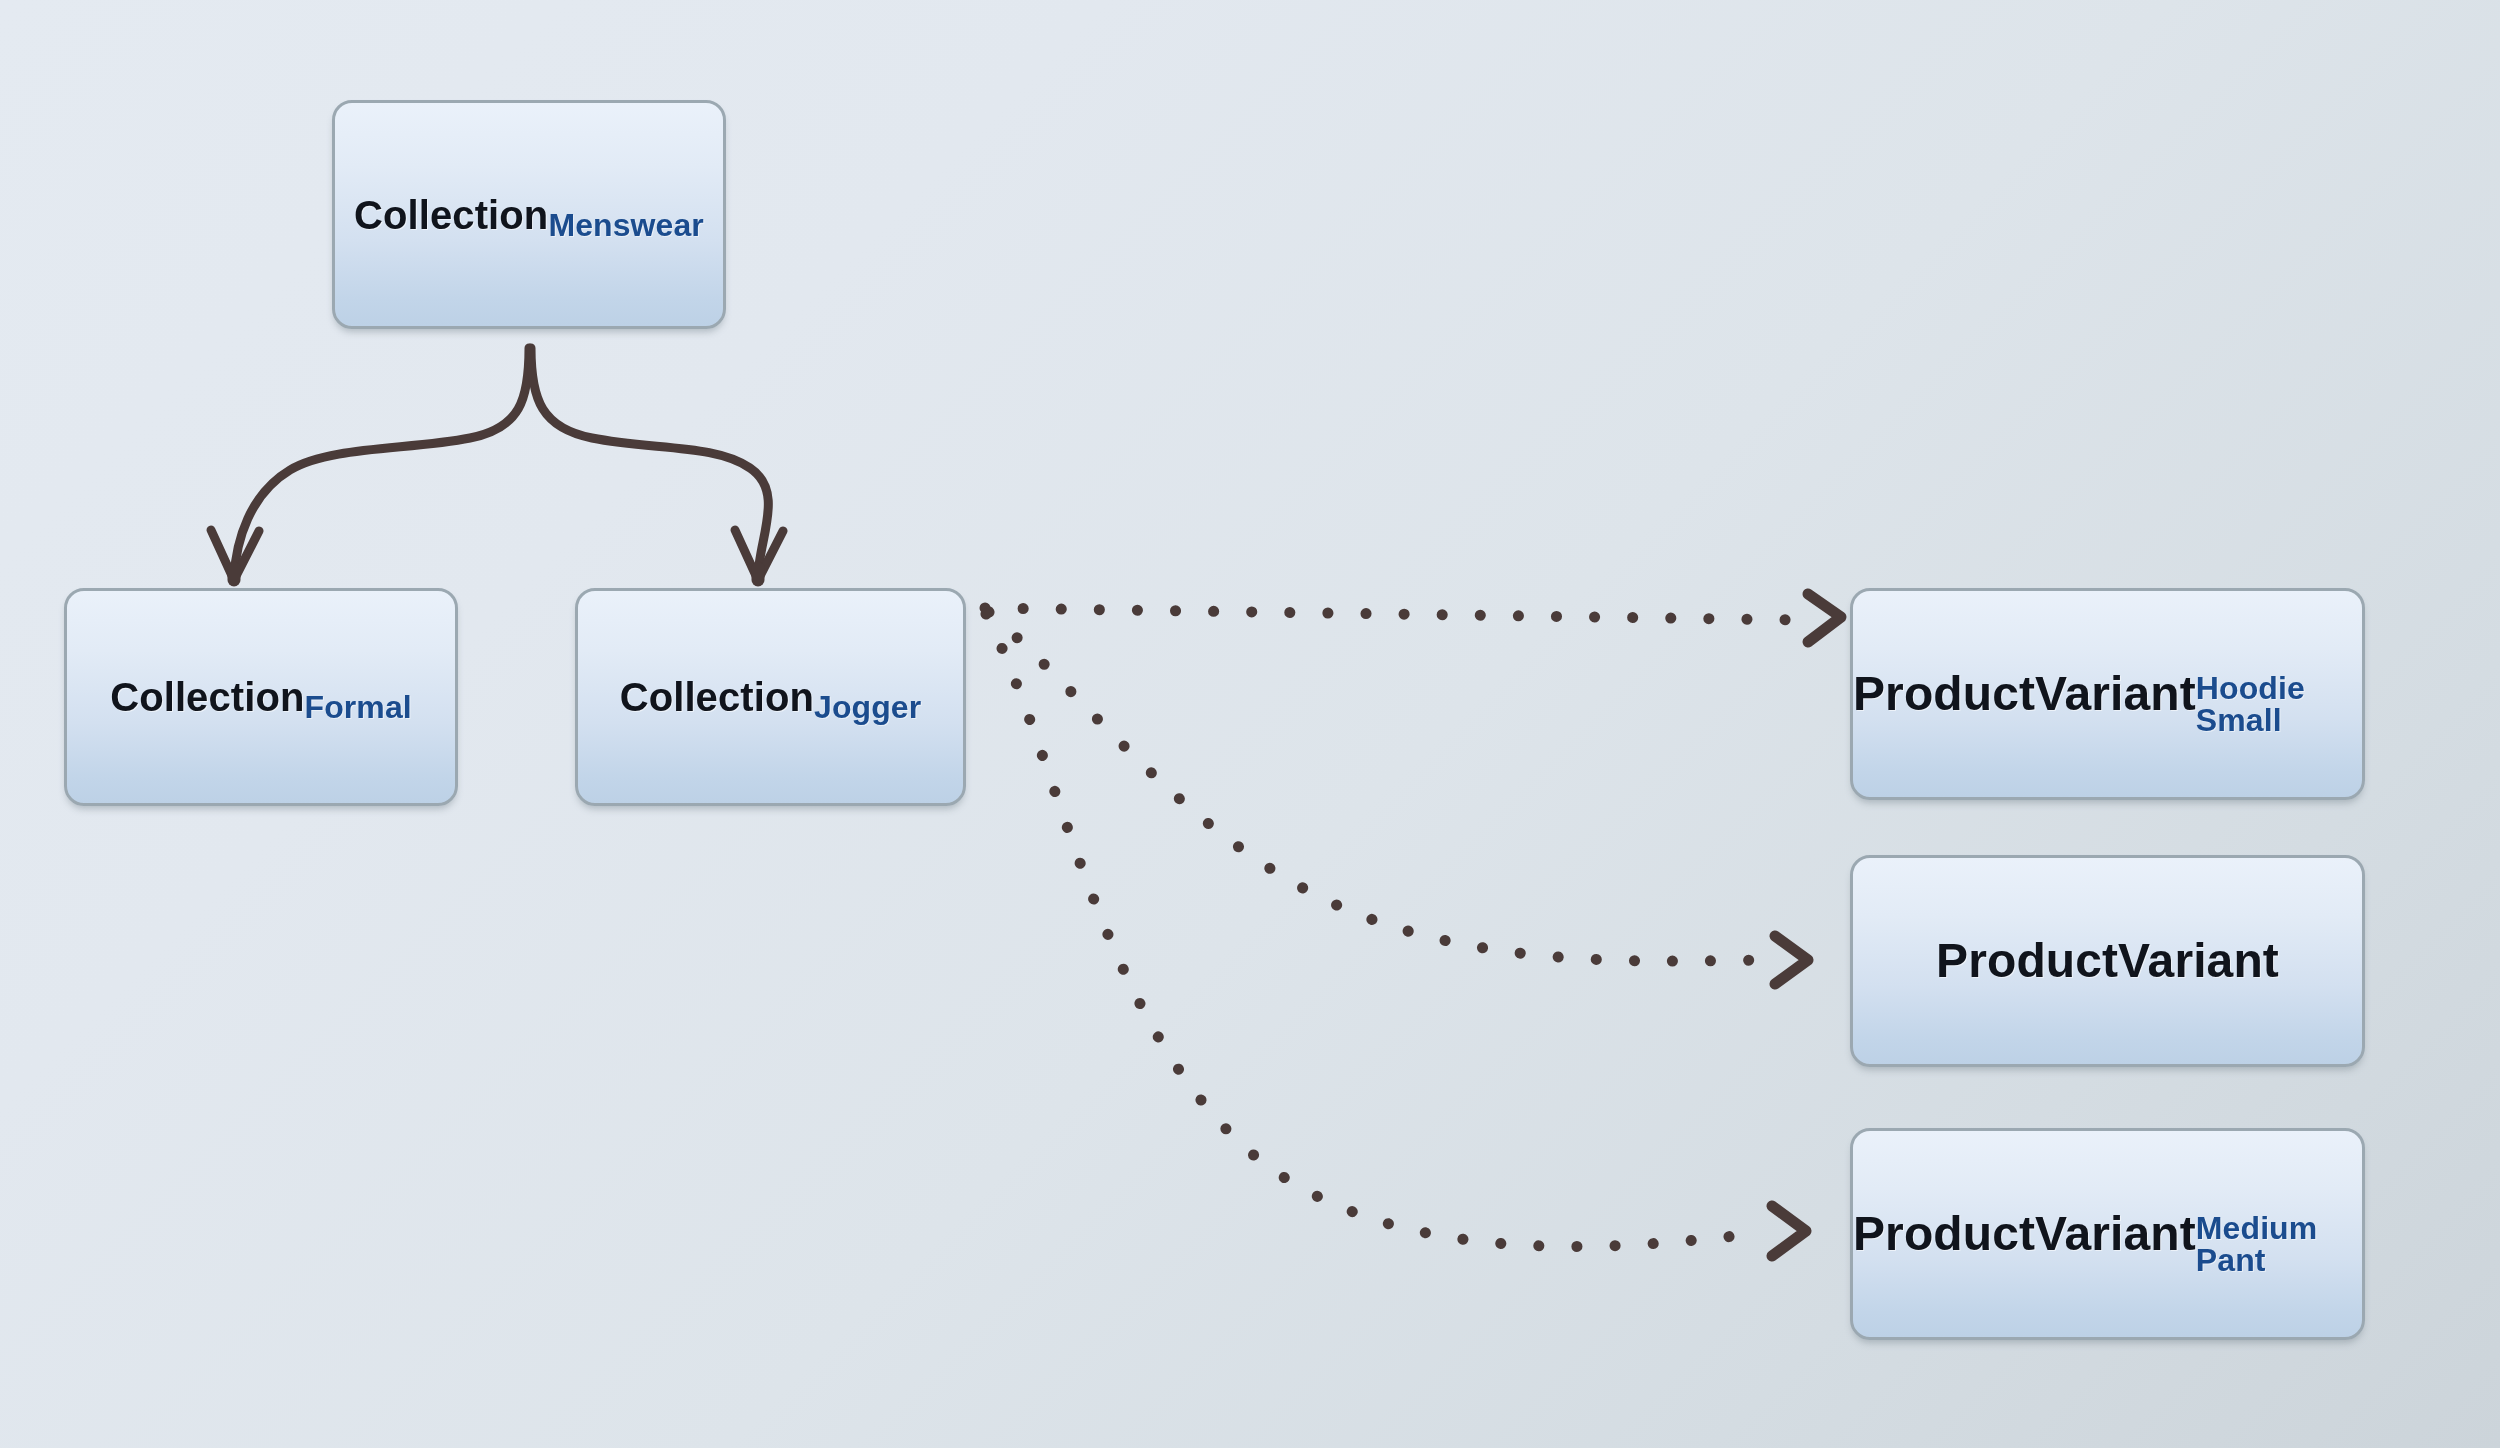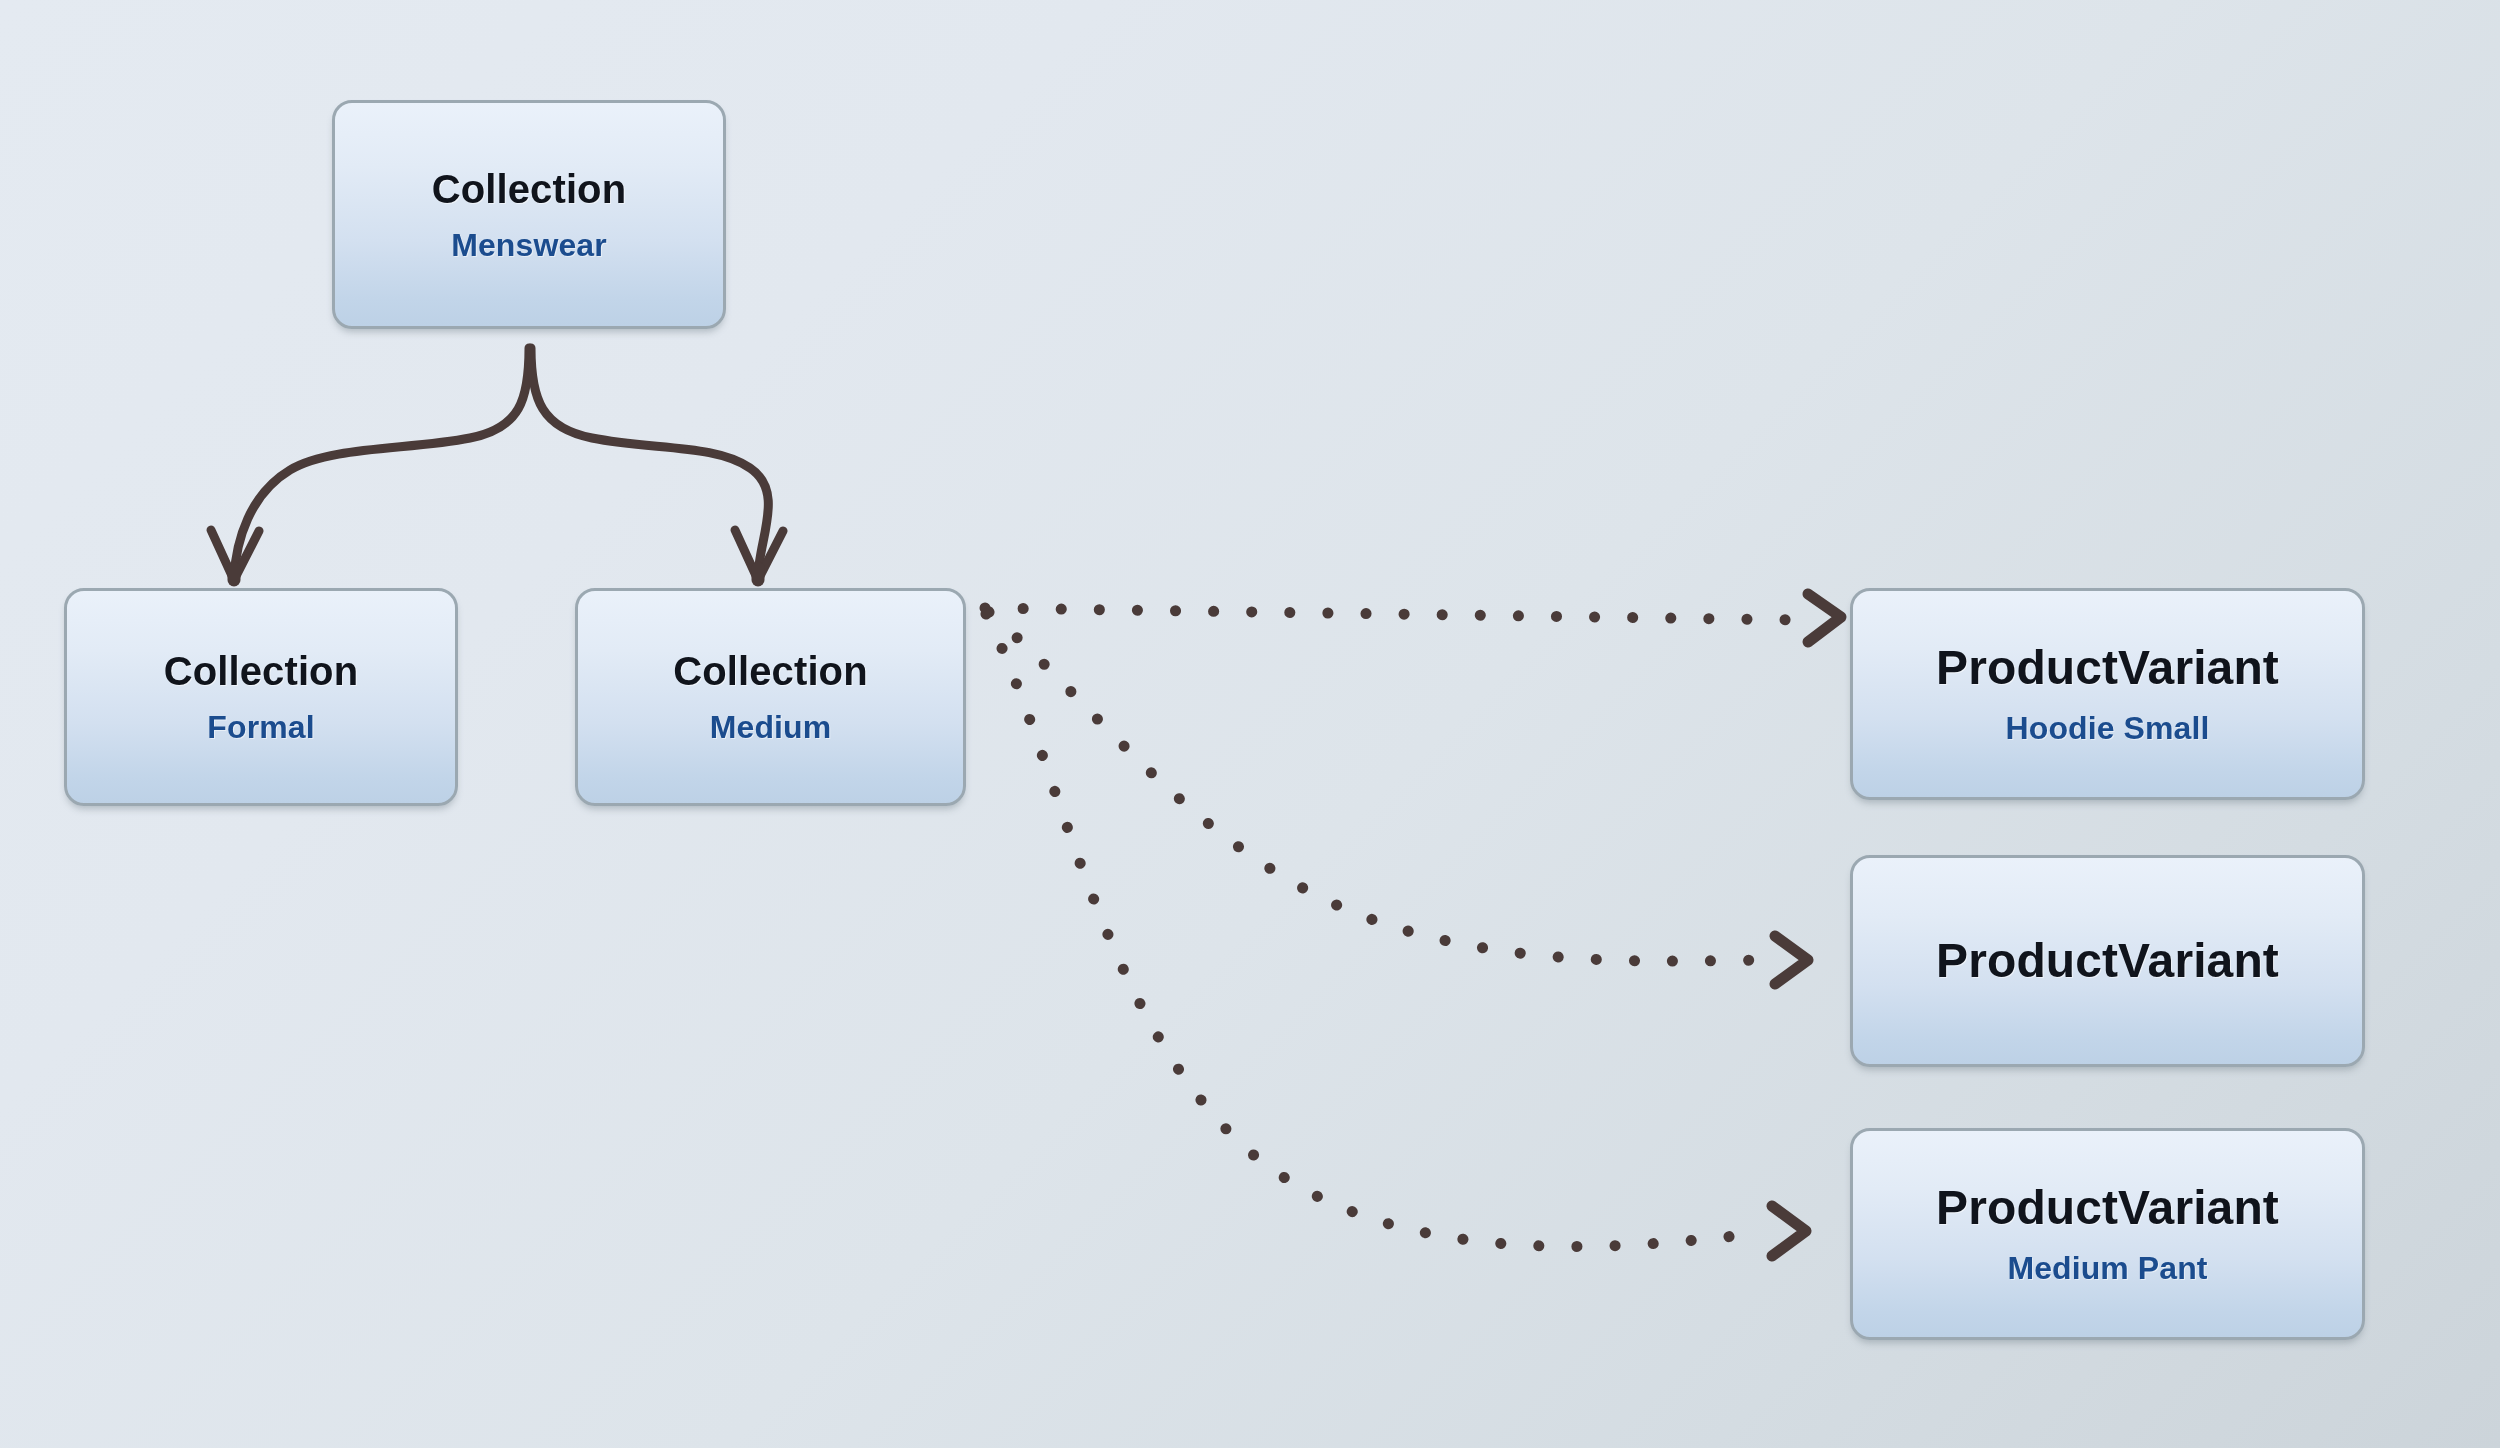--- a/index.html
+++ b/index.html
@@ -24,21 +24,20 @@
     pointer-events: none;
   }
   .node {
     position: absolute;
     box-sizing: border-box;
     border: 3px solid #9ba8b1;
     border-radius: 20px;
     background: linear-gradient(to bottom, #eaf1fa 0%, #e2ebf6 28%, #d3e0f0 62%, #c2d5e9 88%, #bdd1e6 100%);
     box-shadow: 0 5px 7px -2px rgba(120,132,142,0.45);
     display: flex;
-    flex-direction: column;
     align-items: center;
     justify-content: center;
   }
   .node-type {
     font-size: 48px;
     font-weight: bold;
     color: #10141c;
     text-shadow: 1px 1px 0 rgba(255,255,255,0.55);
     letter-spacing: 0.1px;
     line-height: 1;
@@ -108,21 +107,21 @@
     <div class="node-name">Menswear</div>
   </div>
 
   <div class="node node-collection" style="left:64px; top:588px; width:394px; height:218px;">
     <div class="node-type">Collection</div>
     <div class="node-name">Formal</div>
   </div>
 
   <div class="node node-collection" style="left:575px; top:588px; width:391px; height:218px;">
     <div class="node-type">Collection</div>
-    <div class="node-name">Medium</div>
+    <div class="node-name">Jogger</div>
   </div>
 
   <div class="node node-variant" style="left:1850px; top:588px; width:515px; height:212px;">
     <div class="node-type">ProductVariant</div>
     <div class="node-name">Hoodie Small</div>
   </div>
 
   <div class="node node-variant" style="left:1850px; top:855px; width:515px; height:212px;">
     <div class="node-type">ProductVariant</div>
   </div>

